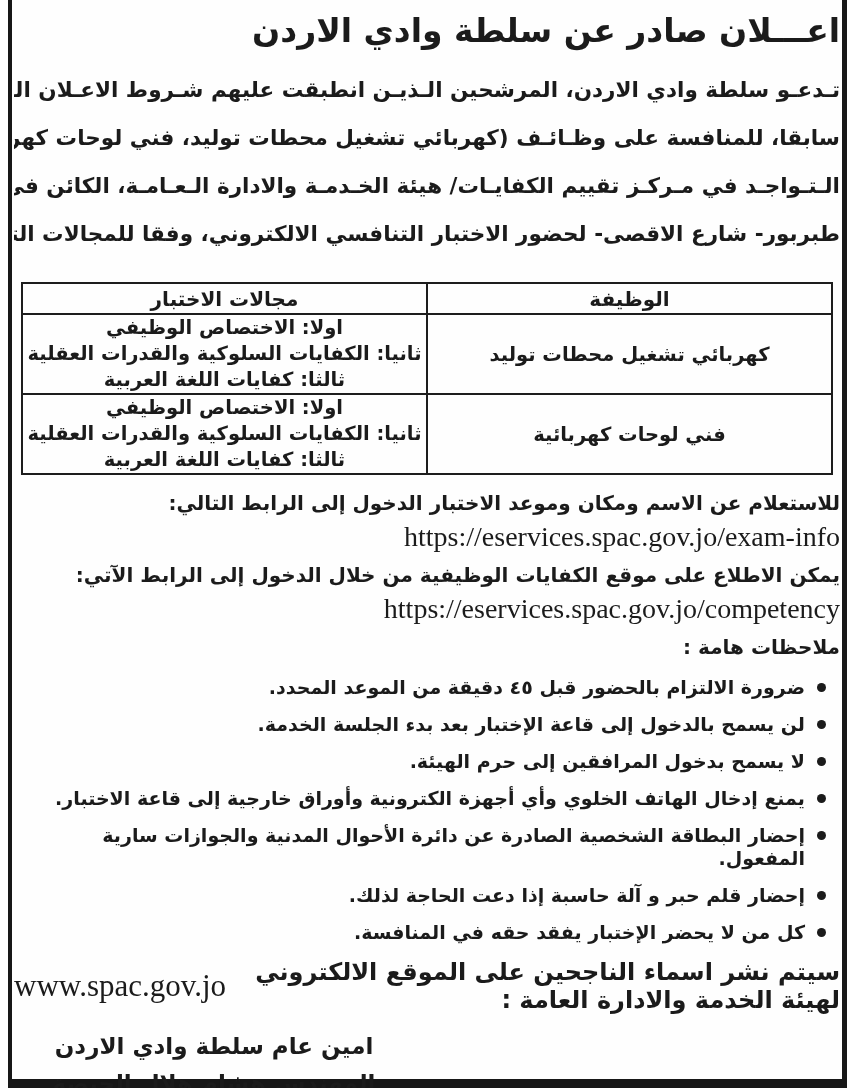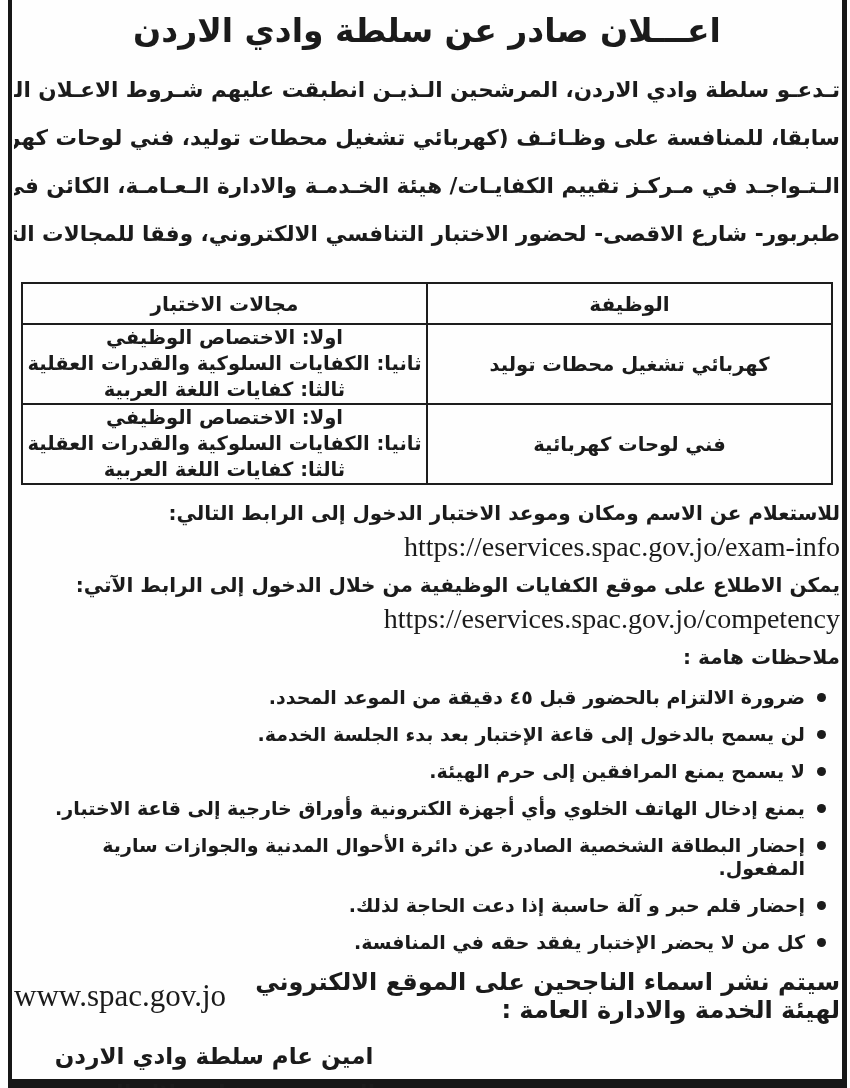--- a/index.html
+++ b/index.html
@@ -20,21 +20,21 @@
     border-left: 4px solid #171717;
     border-right: 5px solid #171717;
     border-bottom: 9px solid #171717;
     pointer-events: none;
   }
   .content {
     position: absolute; left: 14px; right: 10px; top: 0; bottom: 10px;
     padding-top: 2px;
   }
   .title {
-    text-align: center;
+    text-align: right;
     font-size: 33px; font-weight: 700;
     line-height: 58px;
     letter-spacing: 0px;
   }
   .intro { margin-top: 6px; }
   .intro-line {
     font-size: 21.5px; font-weight: 700;
     line-height: 48px;
     text-align: justify;
     text-align-last: justify;
@@ -45,21 +45,21 @@
     margin: 24px 7px 0 7px;
     width: calc(100% - 14px);
     border-collapse: collapse;
     table-layout: fixed;
   }
   table.positions th, table.positions td {
     border: 2px solid #1d1d1d;
     text-align: center; vertical-align: middle;
     font-weight: 700;
   }
-  table.positions th { height: 41px; font-size: 20px; }
+  table.positions th { height: 31px; font-size: 20px; }
   table.positions td { height: 64px; font-size: 19.5px; }
   .fields-cell div { line-height: 26px; }
   .link-label {
     margin-top: 13px;
     text-align: right;
     font-size: 20px; font-weight: 700;
     line-height: 30px;
   }
   .link-label.second { margin-top: 5px; }
   .link-url {
@@ -165,21 +165,21 @@
       <li>
         <span class="dot"></span>
         <span class="note-text">ضرورة الالتزام بالحضور قبل ٤٥ دقيقة من الموعد المحدد.</span>
       </li>
       <li>
         <span class="dot"></span>
         <span class="note-text">لن يسمح بالدخول إلى قاعة الإختبار بعد بدء الجلسة الخدمة.</span>
       </li>
       <li>
         <span class="dot"></span>
-        <span class="note-text">لا يسمح يمنع المرافقين إلى حرم الهيئة.</span>
+        <span class="note-text">لا يسمح بدخول المرافقين إلى حرم الهيئة.</span>
       </li>
       <li>
         <span class="dot"></span>
         <span class="note-text">يمنع إدخال الهاتف الخلوي وأي أجهزة الكترونية وأوراق خارجية إلى قاعة الاختبار.</span>
       </li>
       <li>
         <span class="dot"></span>
         <span class="note-text">إحضار البطاقة الشخصية الصادرة عن دائرة الأحوال المدنية والجوازات سارية المفعول.</span>
       </li>
       <li>

